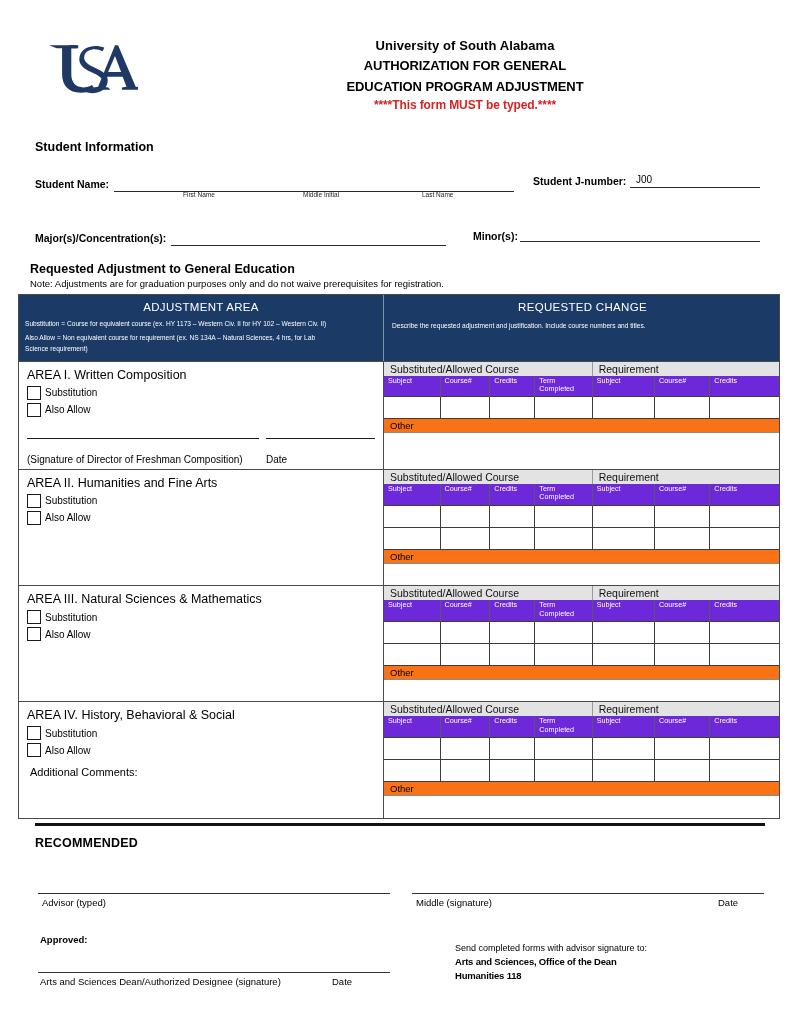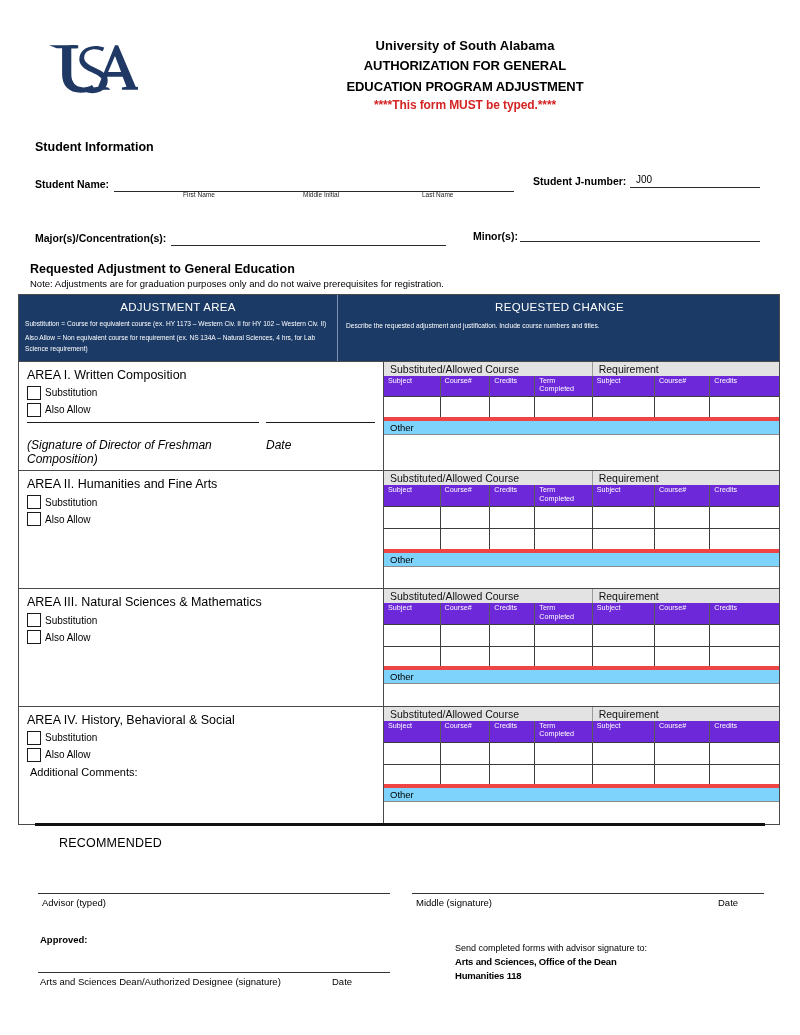--- a/index.html
+++ b/index.html
@@ -62,21 +62,21 @@
   #requested .r-note { font-size: 9.5px; margin-top: 2px; }
 
   
   #adjust-table {
     position: absolute; left: 18px; top: 294px;
     width: 762px;
     border: 1px solid #4a4a4a;
     border-collapse: collapse;
   }
   .blue-head { display: flex; background: #1b3a66; color: #fff; }
-  .blue-left  { width: 319px; border-right: 1px solid #7d93ad; padding: 4px 6px 6px 6px; }
+  .blue-left  { width: 365px; border-right: 1px solid #7d93ad; padding: 4px 6px 6px 6px; }
   .blue-right { flex: 1; padding: 4px 6px 6px 8px; }
   .blue-h {
     text-align: center; font-size: 11.5px; letter-spacing: .3px;
     line-height: 16px; font-weight: normal;
   }
   .blue-p { font-size: 6.6px; line-height: 11.5px; margin-top: 3px; }
   .blue-right .blue-p { margin-top: 5px; }
 
   .area-row { display: flex; border-top: 1px solid #4a4a4a; }
   .area-left {
@@ -91,21 +91,21 @@
     width: 14px; height: 14px;
     border: 1.6px solid #1a1a1a; background: #fff;
     margin-right: 4px; flex: none;
   }
   .chk-lbl { font-size: 10px; }
 
   .sig-block { position: absolute; left: 8px; right: 8px; bottom: 4px; }
   .sig-rules { display: flex; align-items: flex-end; }
   .sig-r1 { width: 232px; border-bottom: 1.4px solid #1a1a1a; height: 1px; }
   .sig-r2 { flex: 1; border-bottom: 1.4px solid #1a1a1a; height: 1px; margin-left: 7px; }
-  .sig-labels { display: flex; font-size: 12px; margin-top: 15px; font-style: italic; }
+  .sig-labels { display: flex; font-size: 10px; margin-top: 15px; }
   .sig-l1 { width: 239px; }
 
   
   .rt { width: 100%; border-collapse: collapse; table-layout: fixed; }
   .rt .grp {
     background: #e3e3e3; font-size: 10.5px; font-weight: normal;
     text-align: left; padding: 1px 0 1px 6px; border: none;
     color: #111;
   }
   .rt .grp.b { border-left: 1px solid #9a9a9a; }
@@ -116,35 +116,35 @@
     line-height: 8.4px; height: 20px;
     border-left: 1px solid #5a5a5a;
   }
   .rt .col:first-child { border-left: none; }
   .rt td.cell {
     border: 1px solid #3c3c3c; height: 22px; background: #fff;
   }
   .rt td.cell.first { border-left: none; }
   .rt td.cell.last { border-right: none; }
   .rt .other {
-    background: #7dd3fc; font-size: 9.5px; text-align: left;
-    padding: 1px 0 1px 6px; border-top: 4px solid #ef4444;
+    background: #f97316; font-size: 9.5px; text-align: left;
+    padding: 1px 0 1px 6px; border-top: 1px solid #ef4444;
     border-bottom: 1px solid #8b8b8b;
   }
   .rt .freeform { background: #fff; }
 
   
   #comments { position: absolute; left: 30px; top: 766px; font-size: 11px; }
   #thick-rule {
     position: absolute; left: 35px; top: 823px; width: 730px;
     border-top: 3.5px solid #111;
   }
   #recommended {
     position: absolute; left: 35px; top: 836px;
-    font-size: 12.5px; font-weight: normal; letter-spacing: .2px; margin-left: 24px;
+    font-size: 12.5px; font-weight: bold; letter-spacing: .2px;
   }
 
   .sline { position: absolute; border-bottom: 1px solid #333; height: 1px; }
   .cap { position: absolute; font-size: 9.5px; }
   .cap-b { font-weight: bold; }
 
   #send-block { position: absolute; left: 455px; top: 941px; }
   .send-t { font-size: 9px; line-height: 14px; }
   .send-b { font-size: 9.5px; font-weight: bold; line-height: 14px; letter-spacing: -0.2px; }
 </style>

